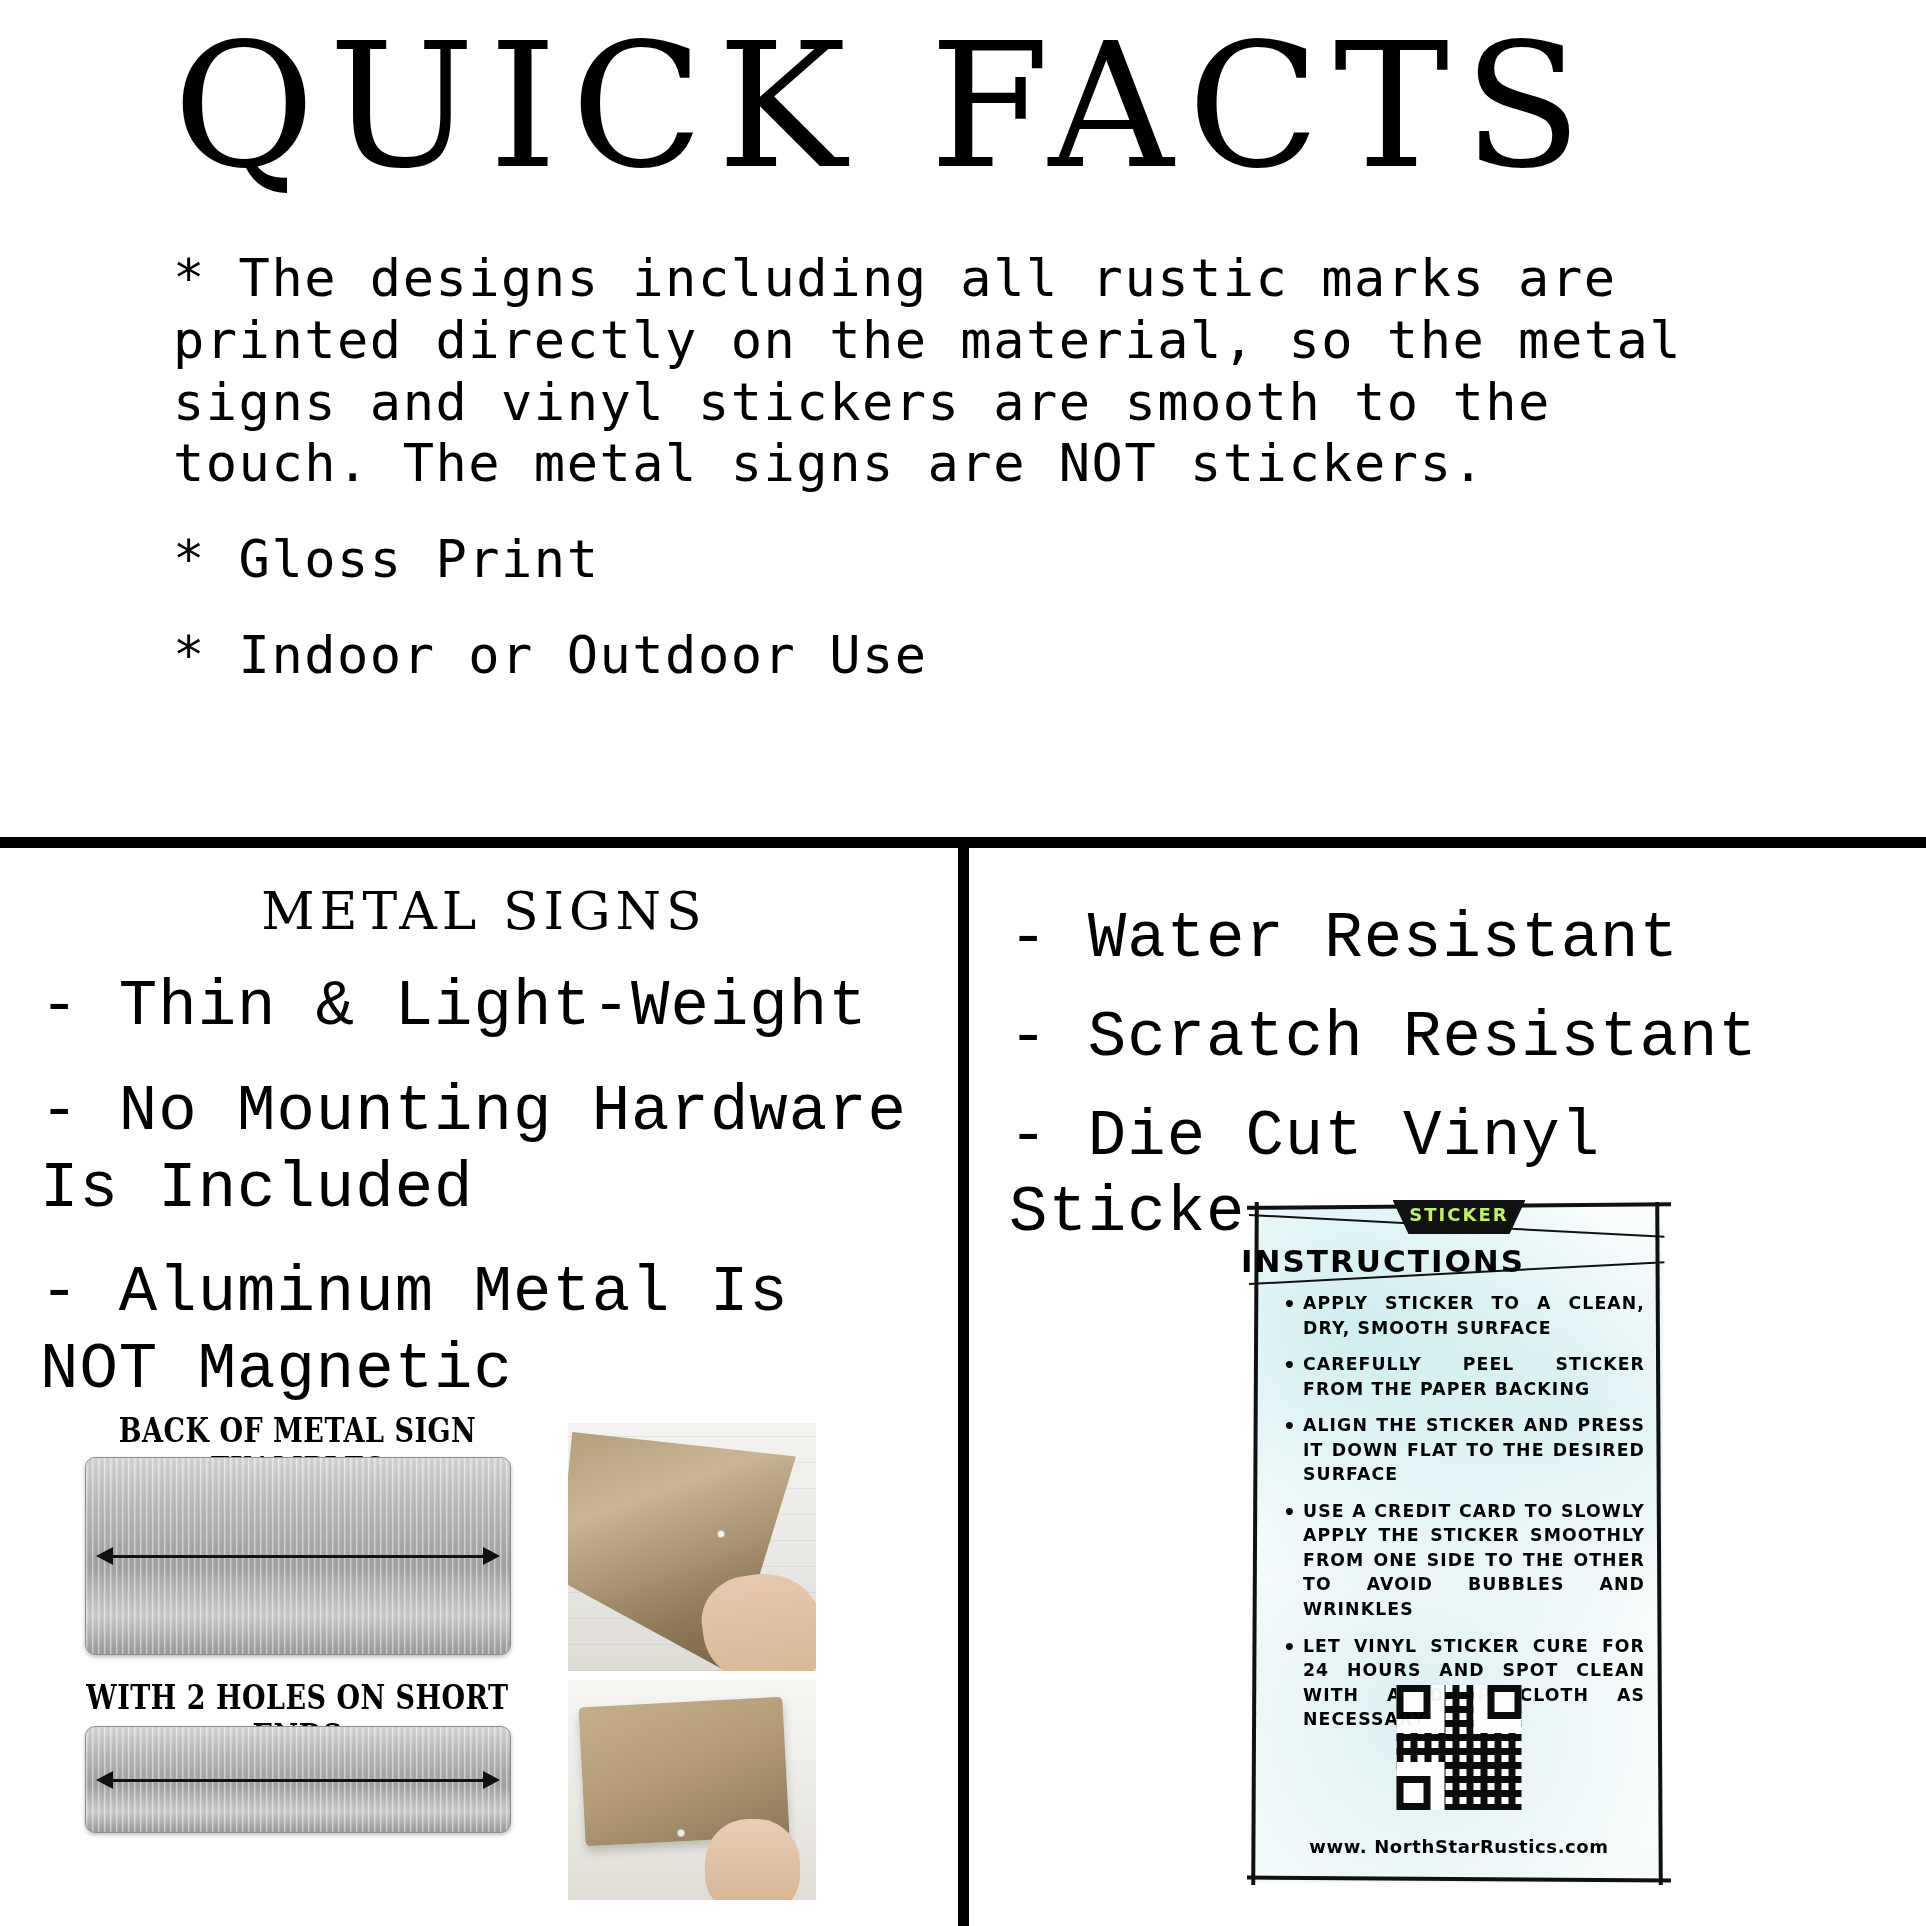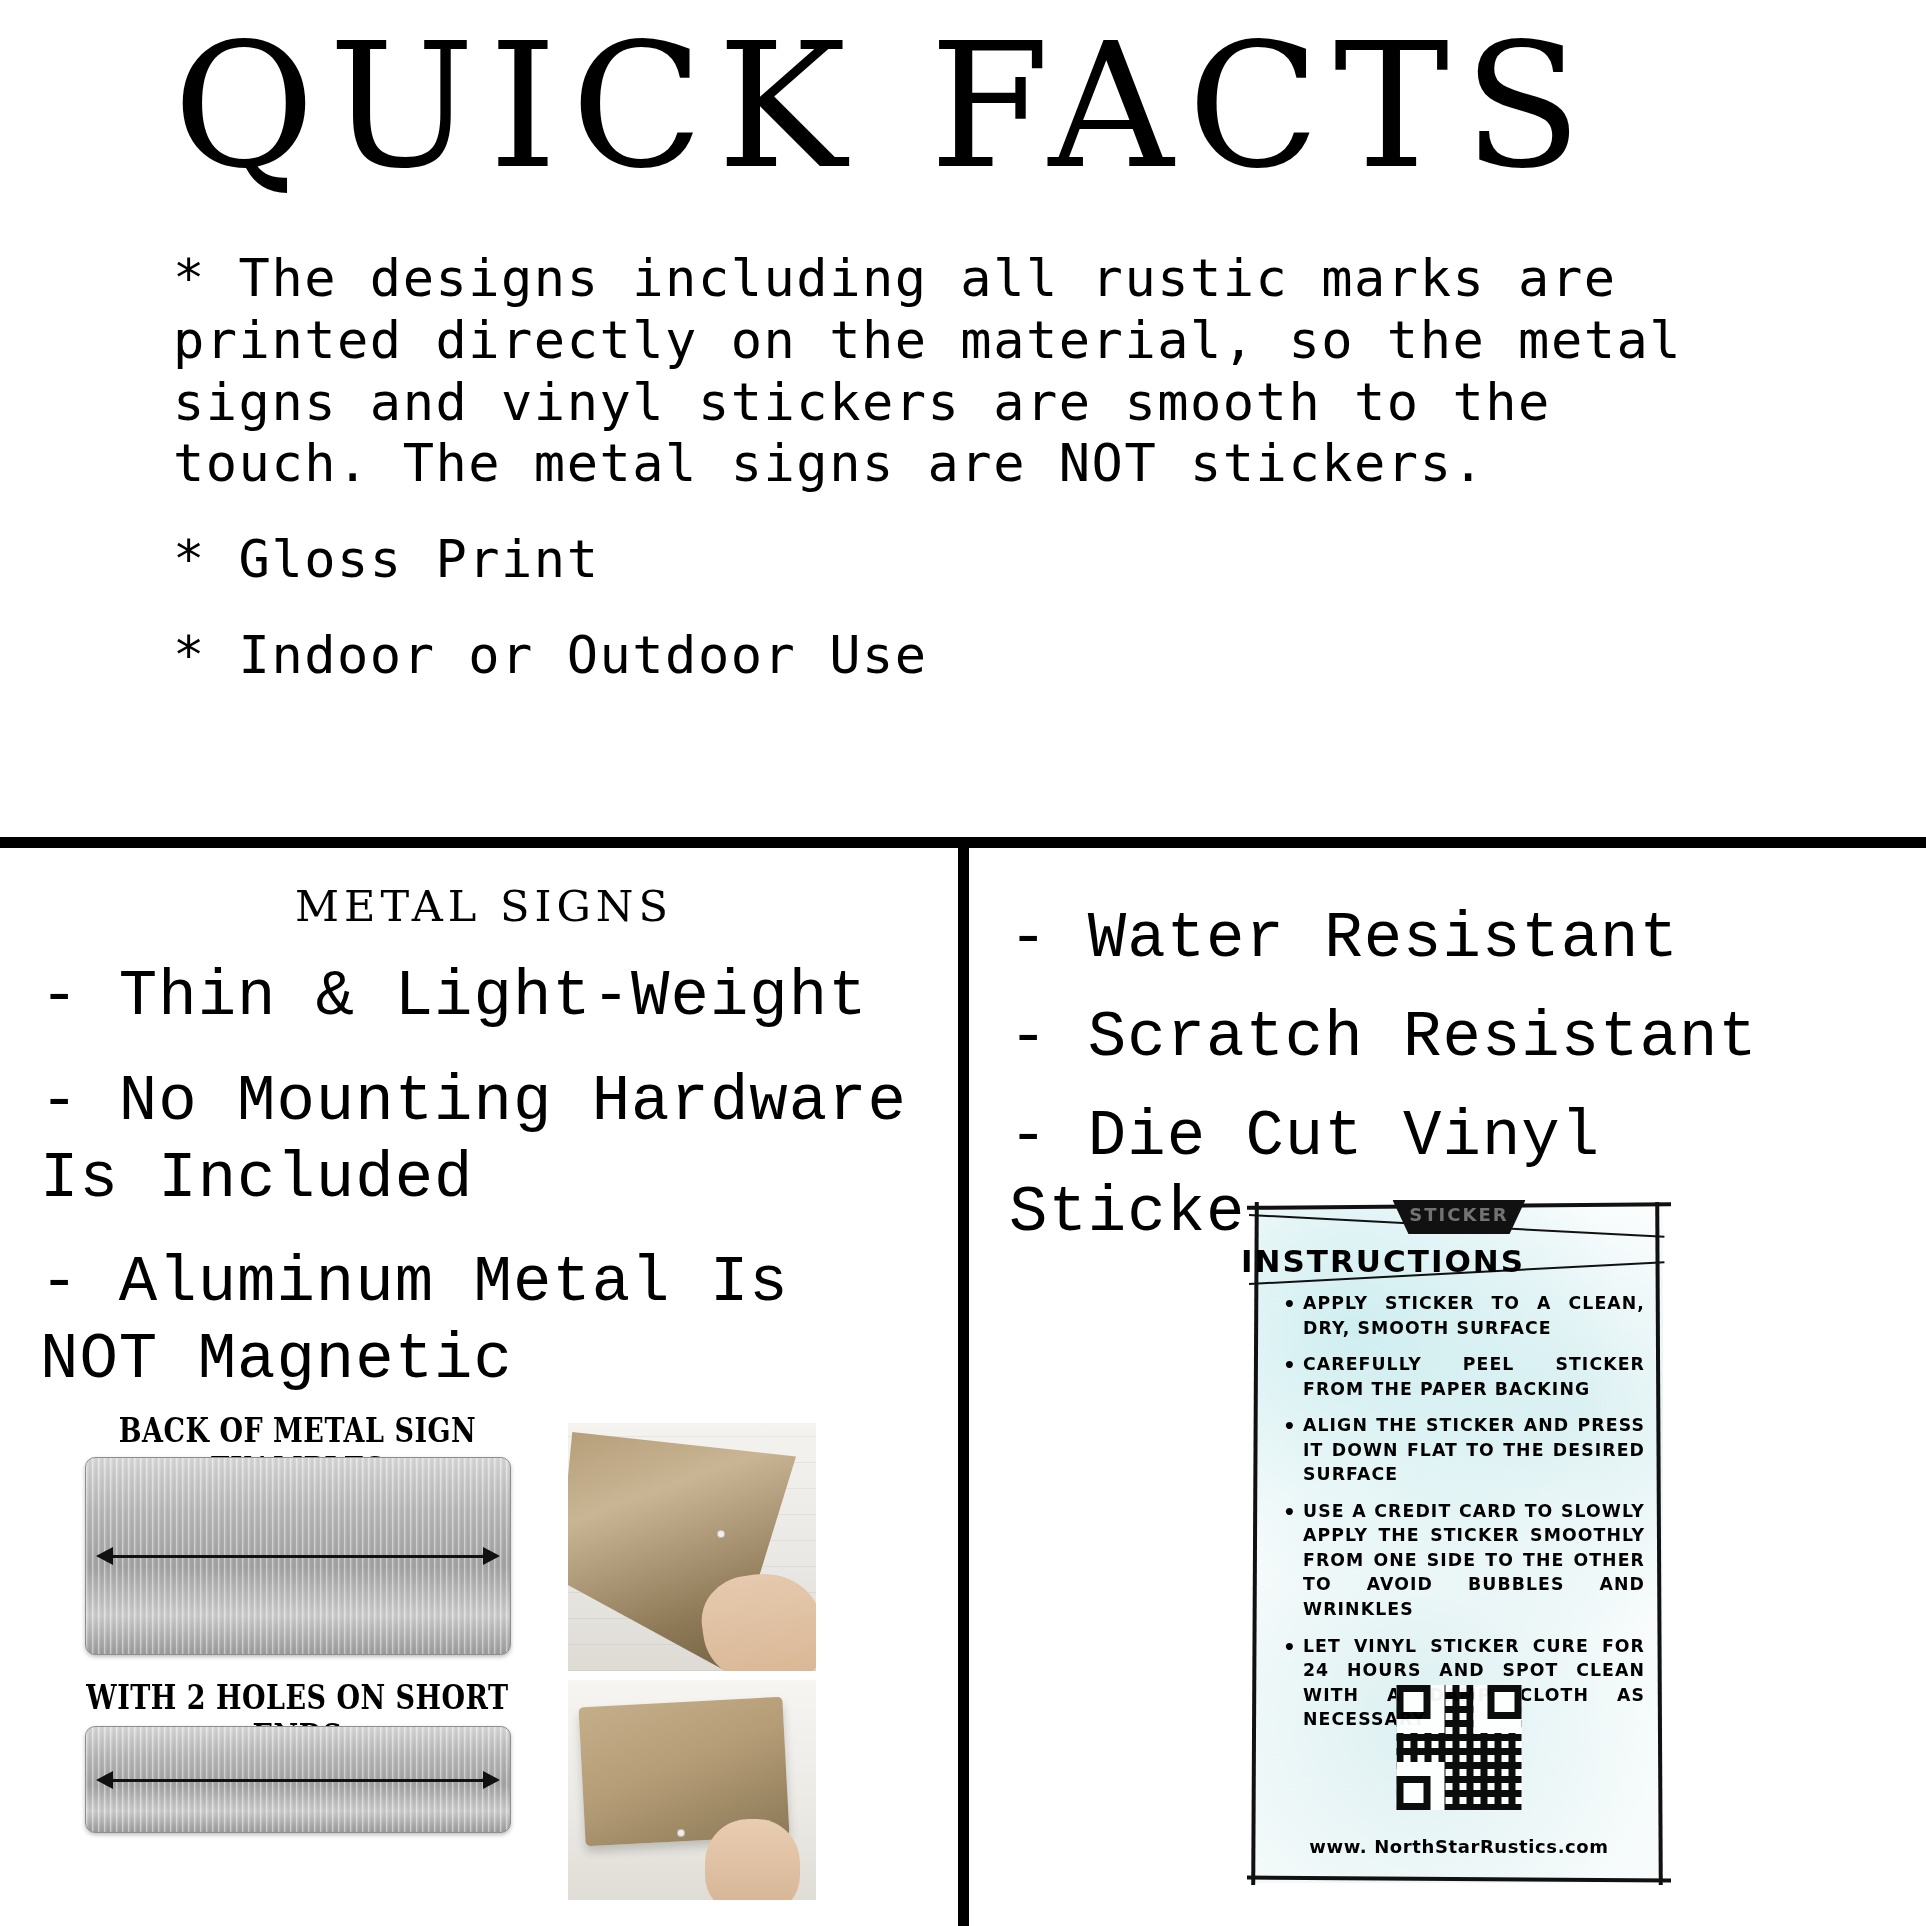--- a/index.html
+++ b/index.html
@@ -62,21 +62,21 @@
   .col {
     position: absolute;
     top: 847px;
     height: 1079px;
   }
   .col-left { left: 0; width: 958px; padding: 26px 30px 0 40px; }
   .col-right { left: 969px; width: 957px; padding: 26px 30px 0 40px; }
 
   .col-title {
     font-family: "DejaVu Serif", serif;
-    font-size: 43px;
+    font-size: 52px;
     letter-spacing: 5px;
     text-align: center;
     margin: 8px 0 18px 0;
     white-space: nowrap;
   }
   .bullet {
     font-family: Liberation Mono, monospace;
     font-size: 64px;
     line-height: 1.2;
     letter-spacing: 1px;
@@ -232,21 +232,21 @@
   .fl-d1 { left: 8px; top: 22px; width: 416px; height: 2px; transform: rotate(3deg); transform-origin: left center; }
   .fl-d2 { left: 8px; top: 91px; width: 416px; height: 2px; transform: rotate(-3deg); transform-origin: left center; }
 
   .sticker-tab {
     position: absolute;
     left: 50%; top: 8px;
     transform: translateX(-50%);
     width: 133px; height: 34px;
     background: #111;
     clip-path: polygon(0 0, 100% 0, 88% 100%, 12% 100%);
-    color: #737373;
+    color: #bef264;
     font-family: "DejaVu Sans", sans-serif;
     font-weight: bold;
     font-size: 18px;
     letter-spacing: 2px;
     text-align: center;
     line-height: 30px;
   }
   .card-title {
     position: absolute;
     left: 0; right: 0; top: 51px;

